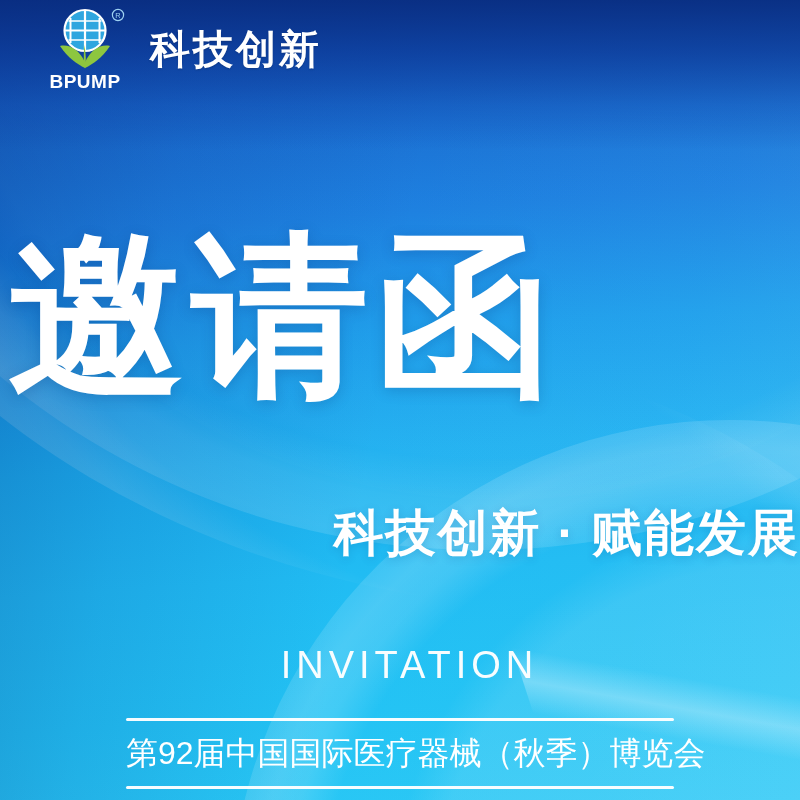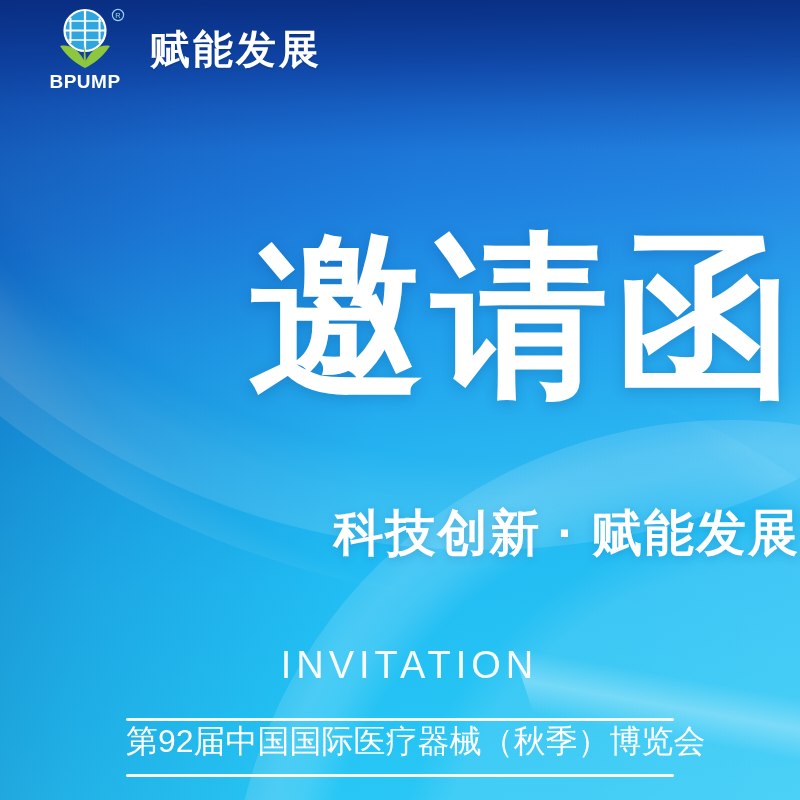--- a/index.html
+++ b/index.html
@@ -178,21 +178,21 @@
     inset: 0;
     z-index: 5;
     display: flex;
     flex-direction: column;
     align-items: center;
   }
   .headline {
     position: absolute;
     top: 228px;
     left: 0; right: 0;
-    text-align: right;
+    text-align: left;
     color: #ffffff;
     font-size: 176px;
     font-weight: 700;
     line-height: 1;
     letter-spacing: 8px;
     text-indent: 8px;
     text-shadow: 0 3px 14px rgba(8,50,120,0.22);
   }
   .subtitle {
     position: absolute;
@@ -237,21 +237,21 @@
   }
   .rule-top { margin-bottom: 0; }
   .rule-bottom { margin-top: 0; }
   .footer-text {
     color: #ffffff;
     font-size: 32px;
     font-weight: 400;
     line-height: 1;
     text-align: center;
     white-space: nowrap;
-    padding: 4px 0 17px;
+    padding: 16px 0 17px;
     letter-spacing: 0px;
   }
 </style>
 </head>
 <body>
 
 <div id="poster">
 
   <div class="bg-base"></div>
   <div class="swoosh swoosh-fill"></div>
@@ -288,21 +288,21 @@
 
         <g>
           <circle cx="74" cy="9" r="5.6" fill="none" stroke="#9fd2f2" stroke-width="1.2"></circle>
           <text x="74" y="12.4" text-anchor="middle" font-family="Liberation Sans, sans-serif" font-size="7.4" fill="#9fd2f2">R</text>
         </g>
 
         <text x="41" y="82" text-anchor="middle" font-family="Liberation Sans, sans-serif" font-size="19" font-weight="bold" letter-spacing="0.5" fill="#ffffff">BPUMP</text>
       </svg>
     </div>
 
-    <div class="brand-cn">赋能发展</div>
+    <div class="brand-cn">科技创新</div>
   </div>
 
   <div class="content">
 
     <div class="headline">邀请函</div>
 
     <div class="subtitle">科技创新 · 赋能发展</div>
 
     <div class="invitation-en">INVITATION</div>
   </div>

